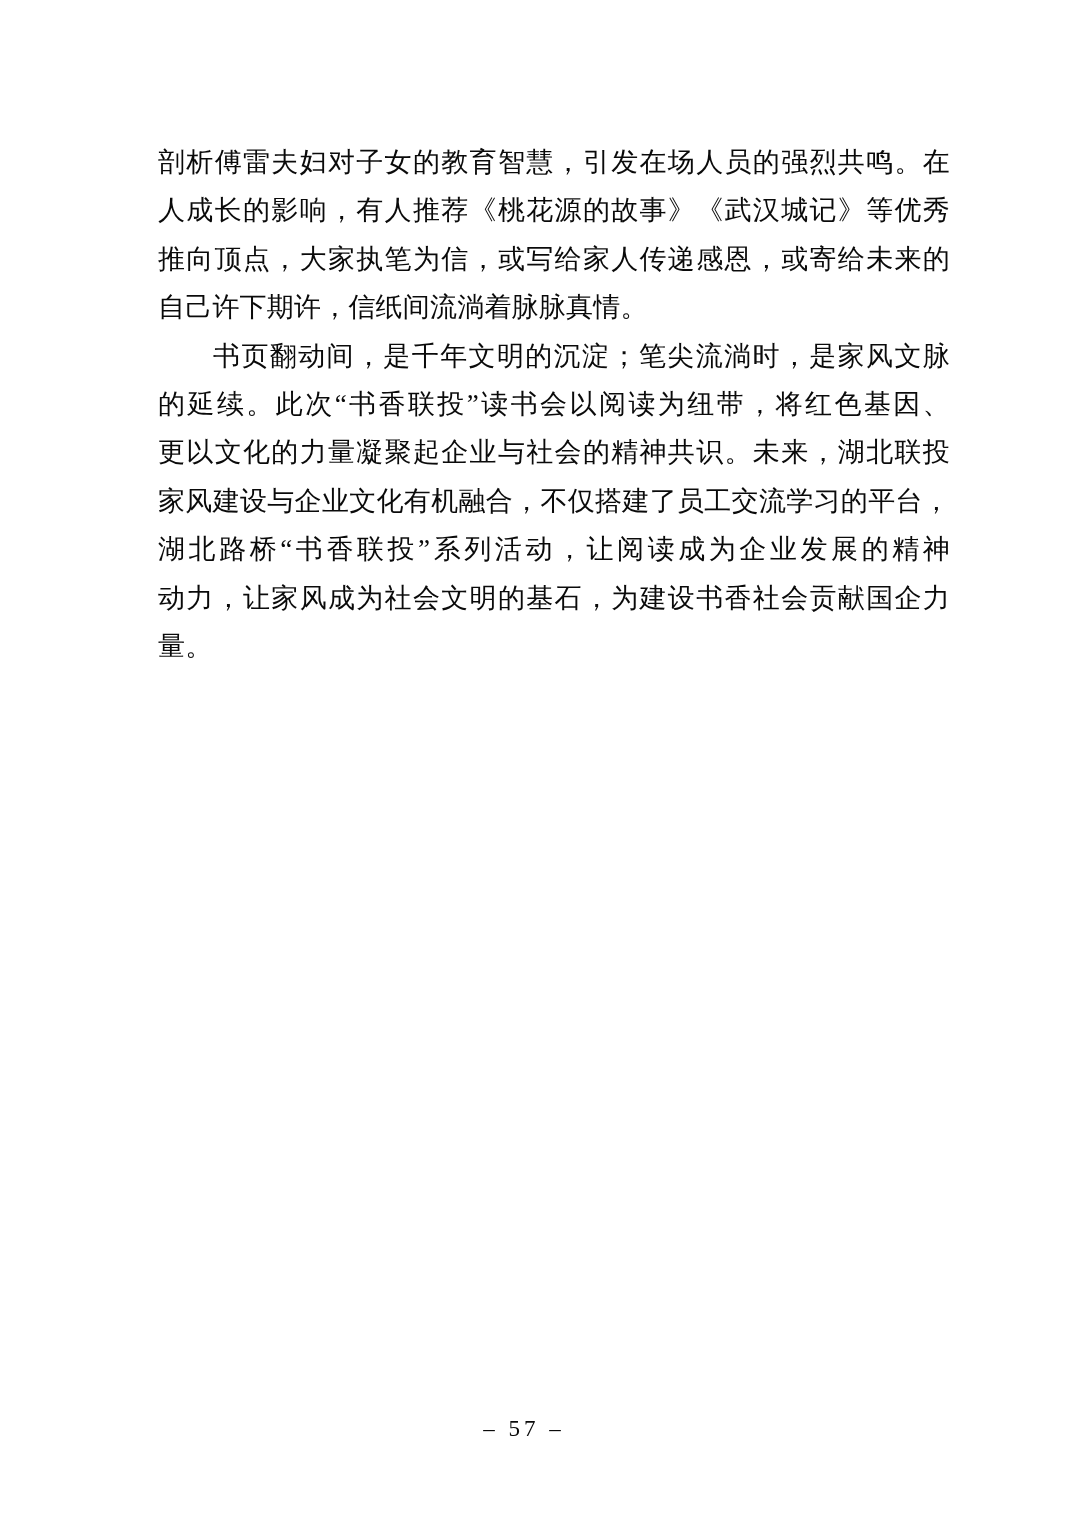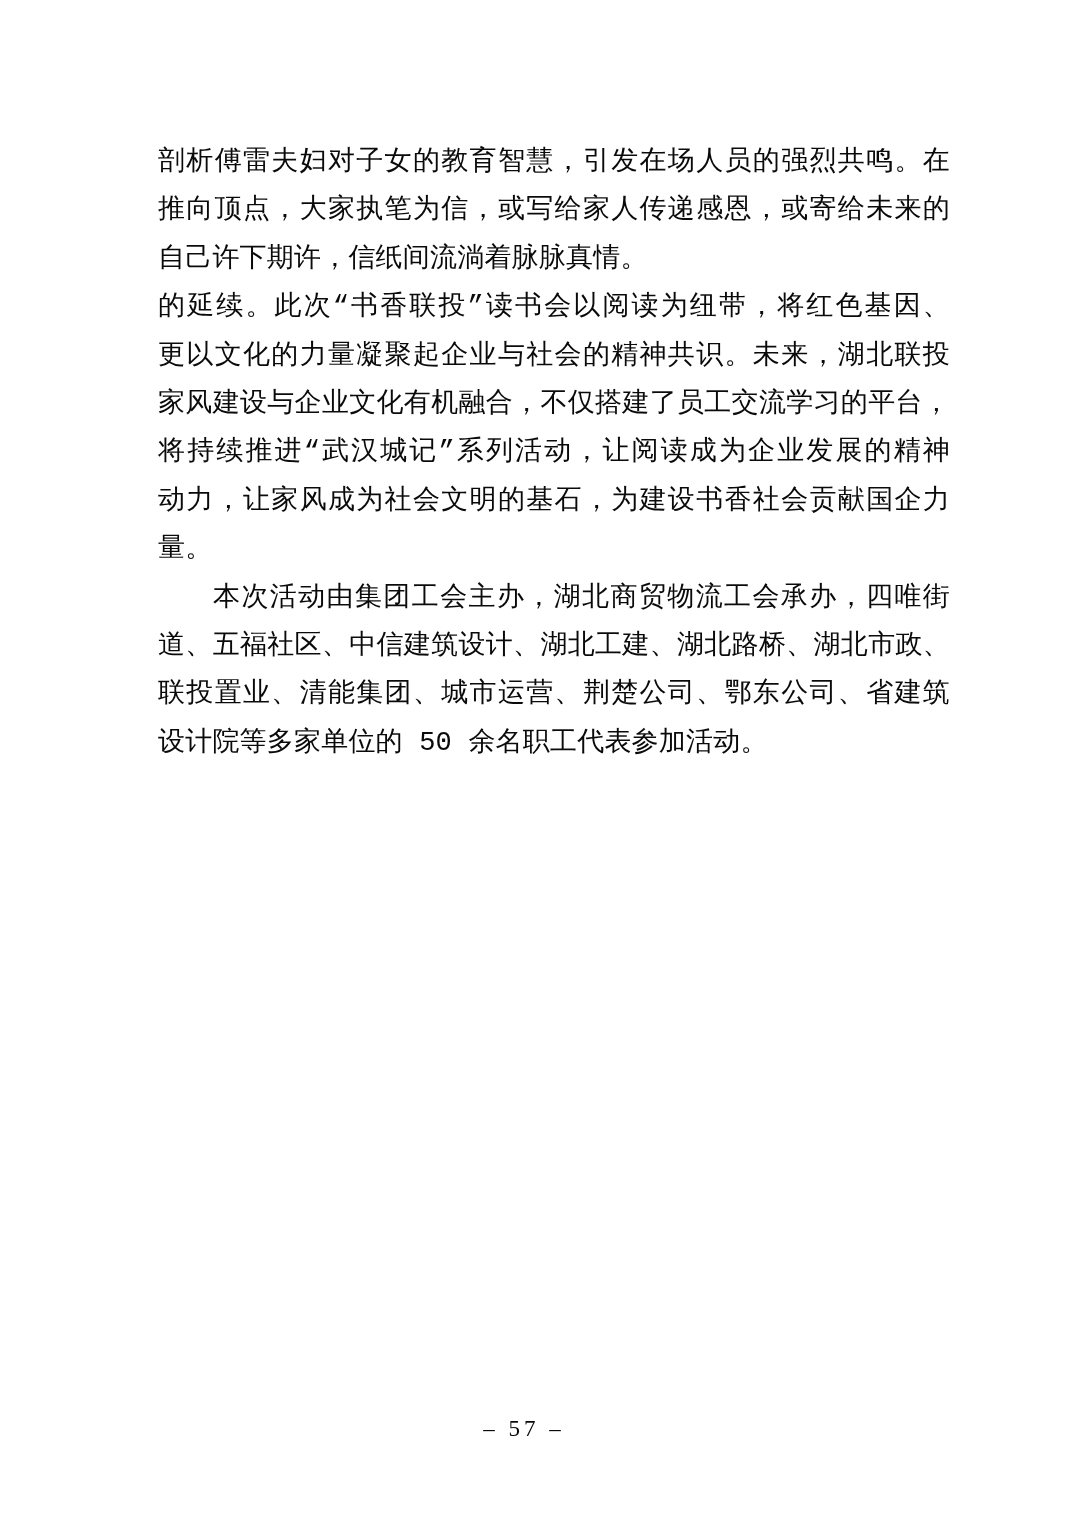--- a/index.html
+++ b/index.html
@@ -26,21 +26,20 @@
     margin: 0;
     padding: 0;
   }
   .line {
     font-size: 27px;
     line-height: 48.4px;
     height: 48.4px;
     text-align: justify;
     text-justify: inter-character;
     letter-spacing: 0.2px;
-    font-family: Liberation Mono, monospace;
   }
   .line.just {
     text-align-last: justify;
   }
   .line.last {
     text-align: left;
     text-align-last: left;
   }
   .line.indent {
     text-indent: 55px;
@@ -59,37 +58,33 @@
 </style>
 </head>
 <body>
 
 <div class="page">
 
   <div class="text-block">
 
     <div class="para">
       <div class="line just">剖析傅雷夫妇对子女的教育智慧，引发在场人员的强烈共鸣。在</div>
+      <div class="line just">人成长的影响，有人推荐《桃花源的故事》《武汉城记》等优秀</div>
       <div class="line just">推向顶点，大家执笔为信，或写给家人传递感恩，或寄给未来的</div>
       <div class="line last">自己许下期许，信纸间流淌着脉脉真情。</div>
     </div>
 
     <div class="para">
+      <div class="line just indent">书页翻动间，是千年文明的沉淀；笔尖流淌时，是家风文脉</div>
       <div class="line just">的延续。此次“书香联投”读书会以阅读为纽带，将红色基因、</div>
       <div class="line just">更以文化的力量凝聚起企业与社会的精神共识。未来，湖北联投</div>
       <div class="line just">家风建设与企业文化有机融合，不仅搭建了员工交流学习的平台，</div>
-      <div class="line just">将持续推进“武汉城记”系列活动，让阅读成为企业发展的精神</div>
+      <div class="line just">湖北路桥“书香联投”系列活动，让阅读成为企业发展的精神</div>
       <div class="line just">动力，让家风成为社会文明的基石，为建设书香社会贡献国企力</div>
       <div class="line last">量。</div>
     </div>
 
-    <div class="para">
-      <div class="line just indent">本次活动由集团工会主办，湖北商贸物流工会承办，四唯街</div>
-      <div class="line just">道、五福社区、中信建筑设计、湖北工建、湖北路桥、湖北市政、</div>
-      <div class="line just">联投置业、清能集团、城市运营、荆楚公司、鄂东公司、省建筑</div>
-      <div class="line last">设计院等多家单位的 50 余名职工代表参加活动。</div>
-    </div>
 
   </div>
 
   <div class="page-number">– 57 –</div>
 
 </div>
 
 </body></html>

